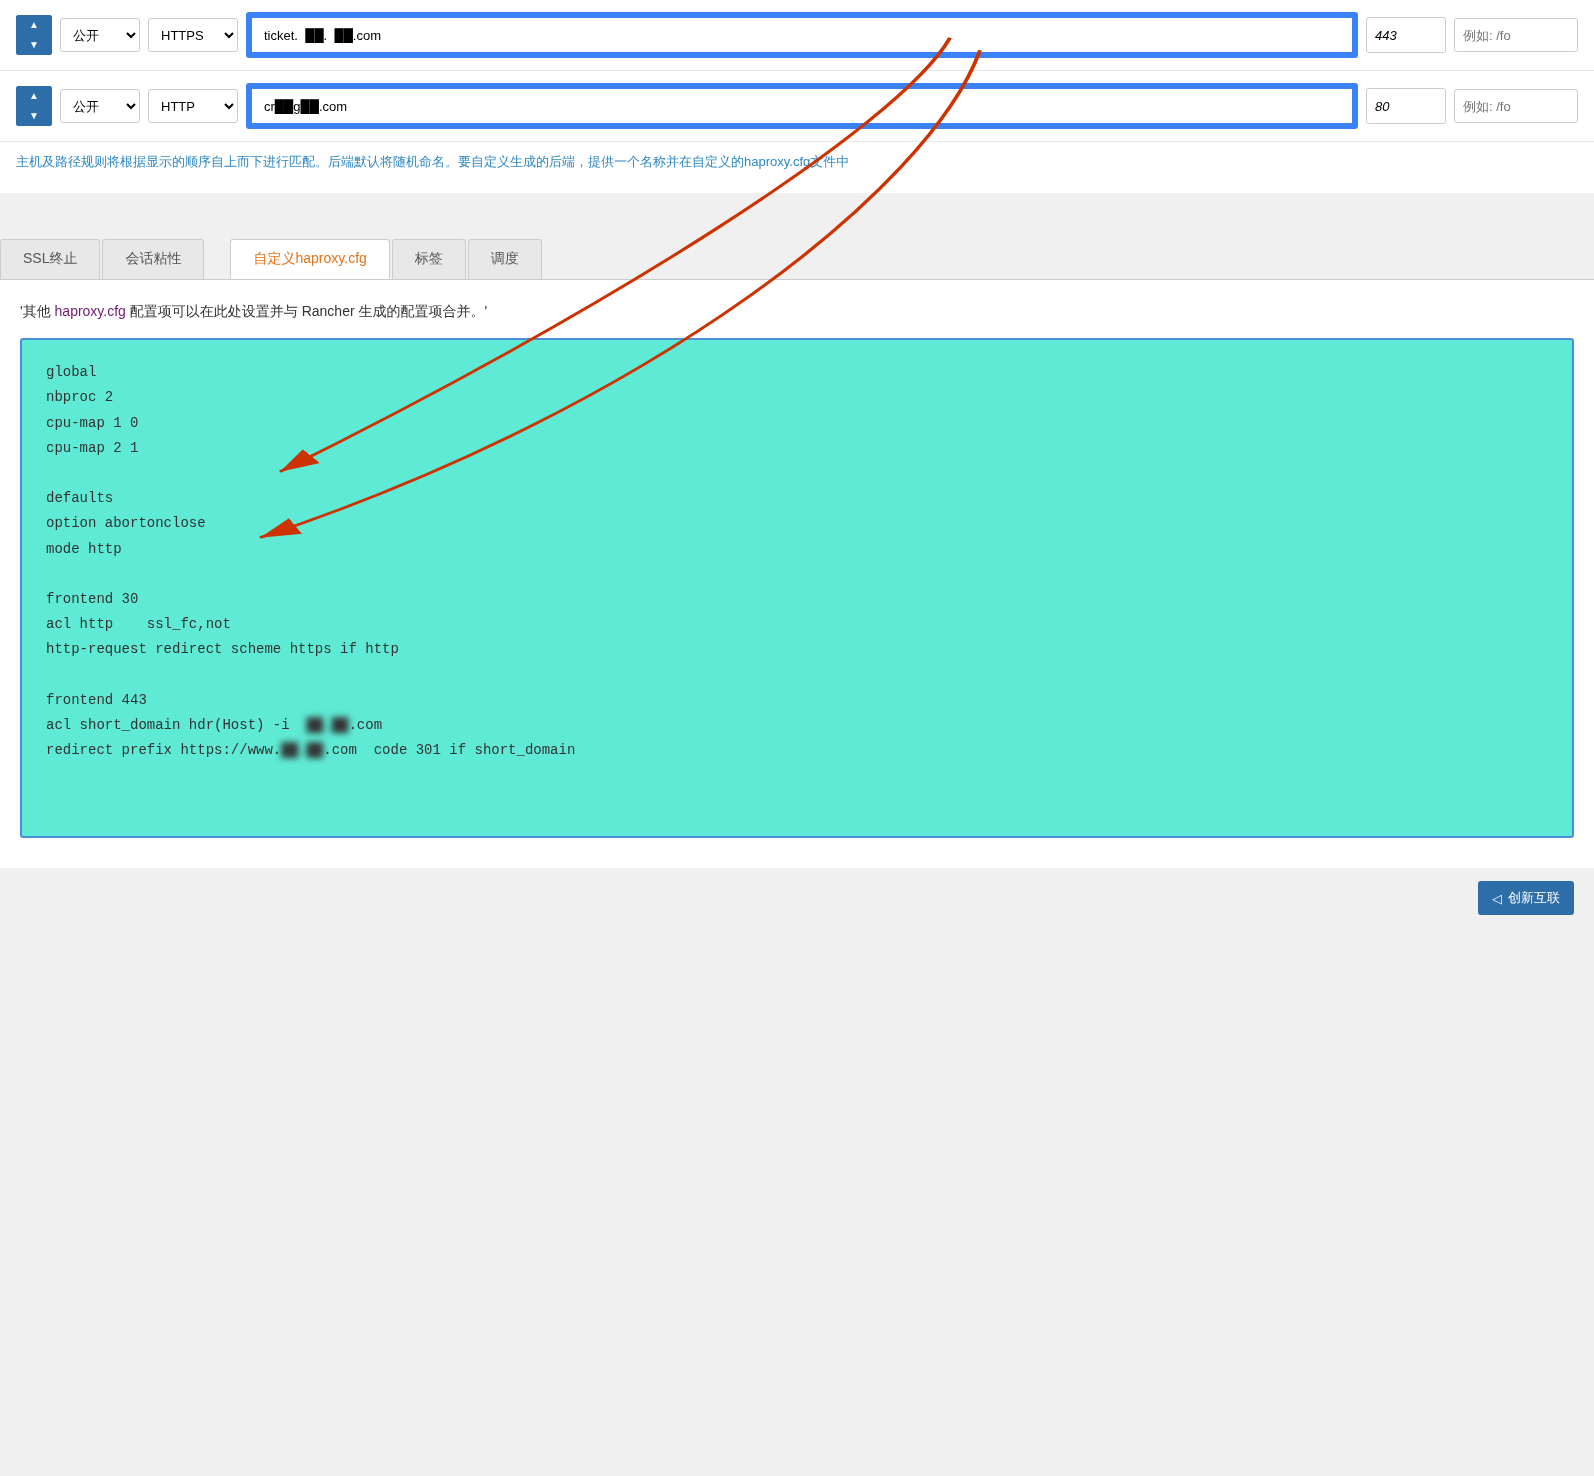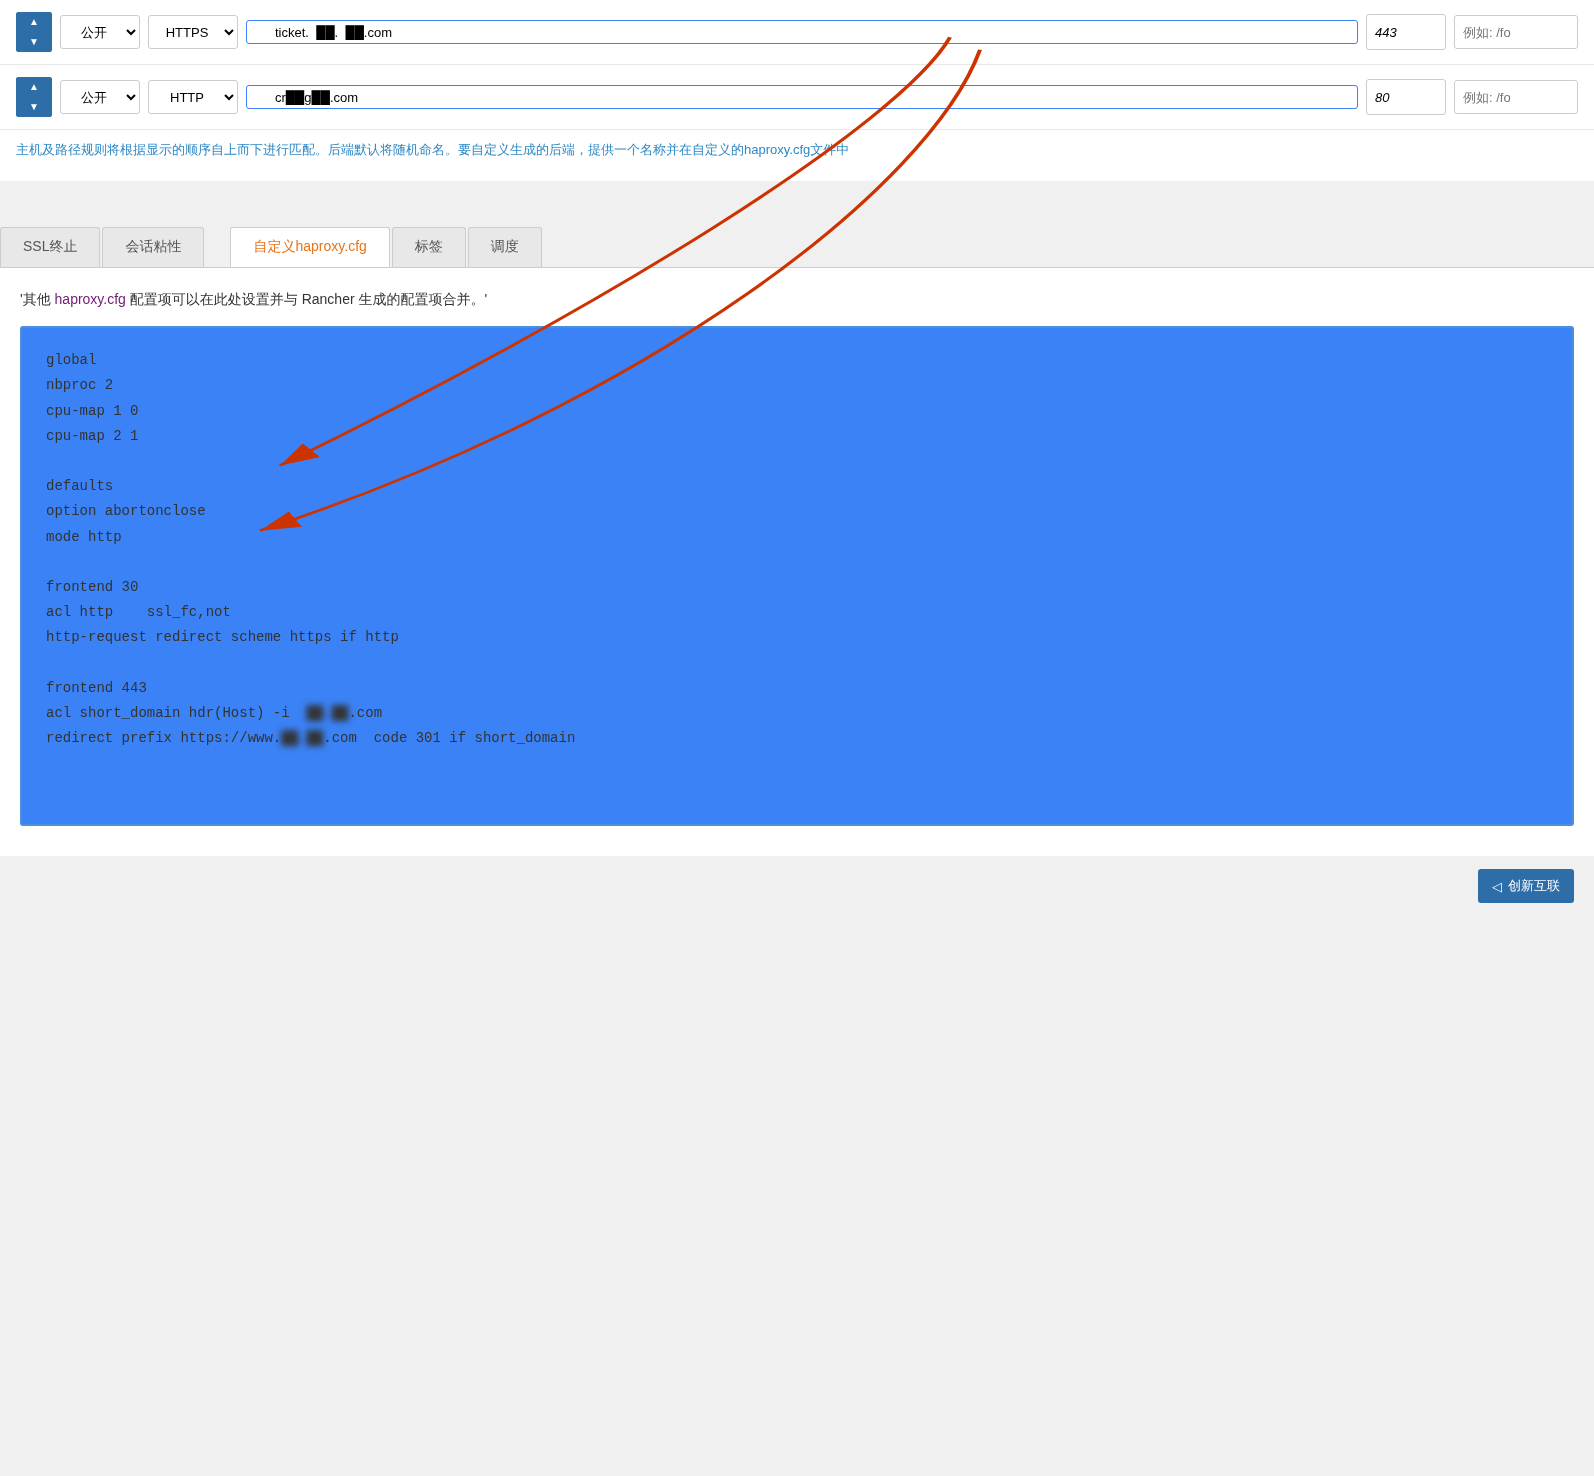--- a/index.html
+++ b/index.html
@@ -43,33 +43,32 @@
 
     .select-field {
       border: 1px solid #ccc;
       border-radius: 3px;
       padding: 6px 8px;
       font-size: 13px;
       background: #fff;
       cursor: pointer;
       appearance: auto;
       height: 34px;
-      text-align: center;
     }
 
     .select-access { width: 80px; }
     .select-protocol { width: 90px; }
 
     .input-domain {
       flex: 1;
-      border: 1px solid #3b82f6;
-      border-radius: 3px;
-      padding: 6px 28px;
-      font-size: 13px;
-      height: 24px;
+      border: 6px solid #3b82f6;
+      border-radius: 3px;
+      padding: 6px 12px;
+      font-size: 13px;
+      height: 46px;
       min-width: 0;
     }
 
     .input-port {
       width: 80px;
       border: 1px solid #ccc;
       border-radius: 3px;
       padding: 17px 8px;
       font-size: 13px;
       height: 34px;
@@ -149,21 +148,21 @@
     }
 
     .config-description a {
       color: #701a75;
       text-decoration: none;
     }
 
     .code-editor {
       border: 2px solid #4a90d9;
       border-radius: 3px;
-      background: #3b82f6;
+      background: #5eead4;
       padding: 20px 24px;
       font-family: "Courier New", Courier, monospace;
       font-size: 14px;
       color: #333;
       line-height: 1.8;
       min-height: 500px;
       position: relative;
     }
 
     .code-line {

